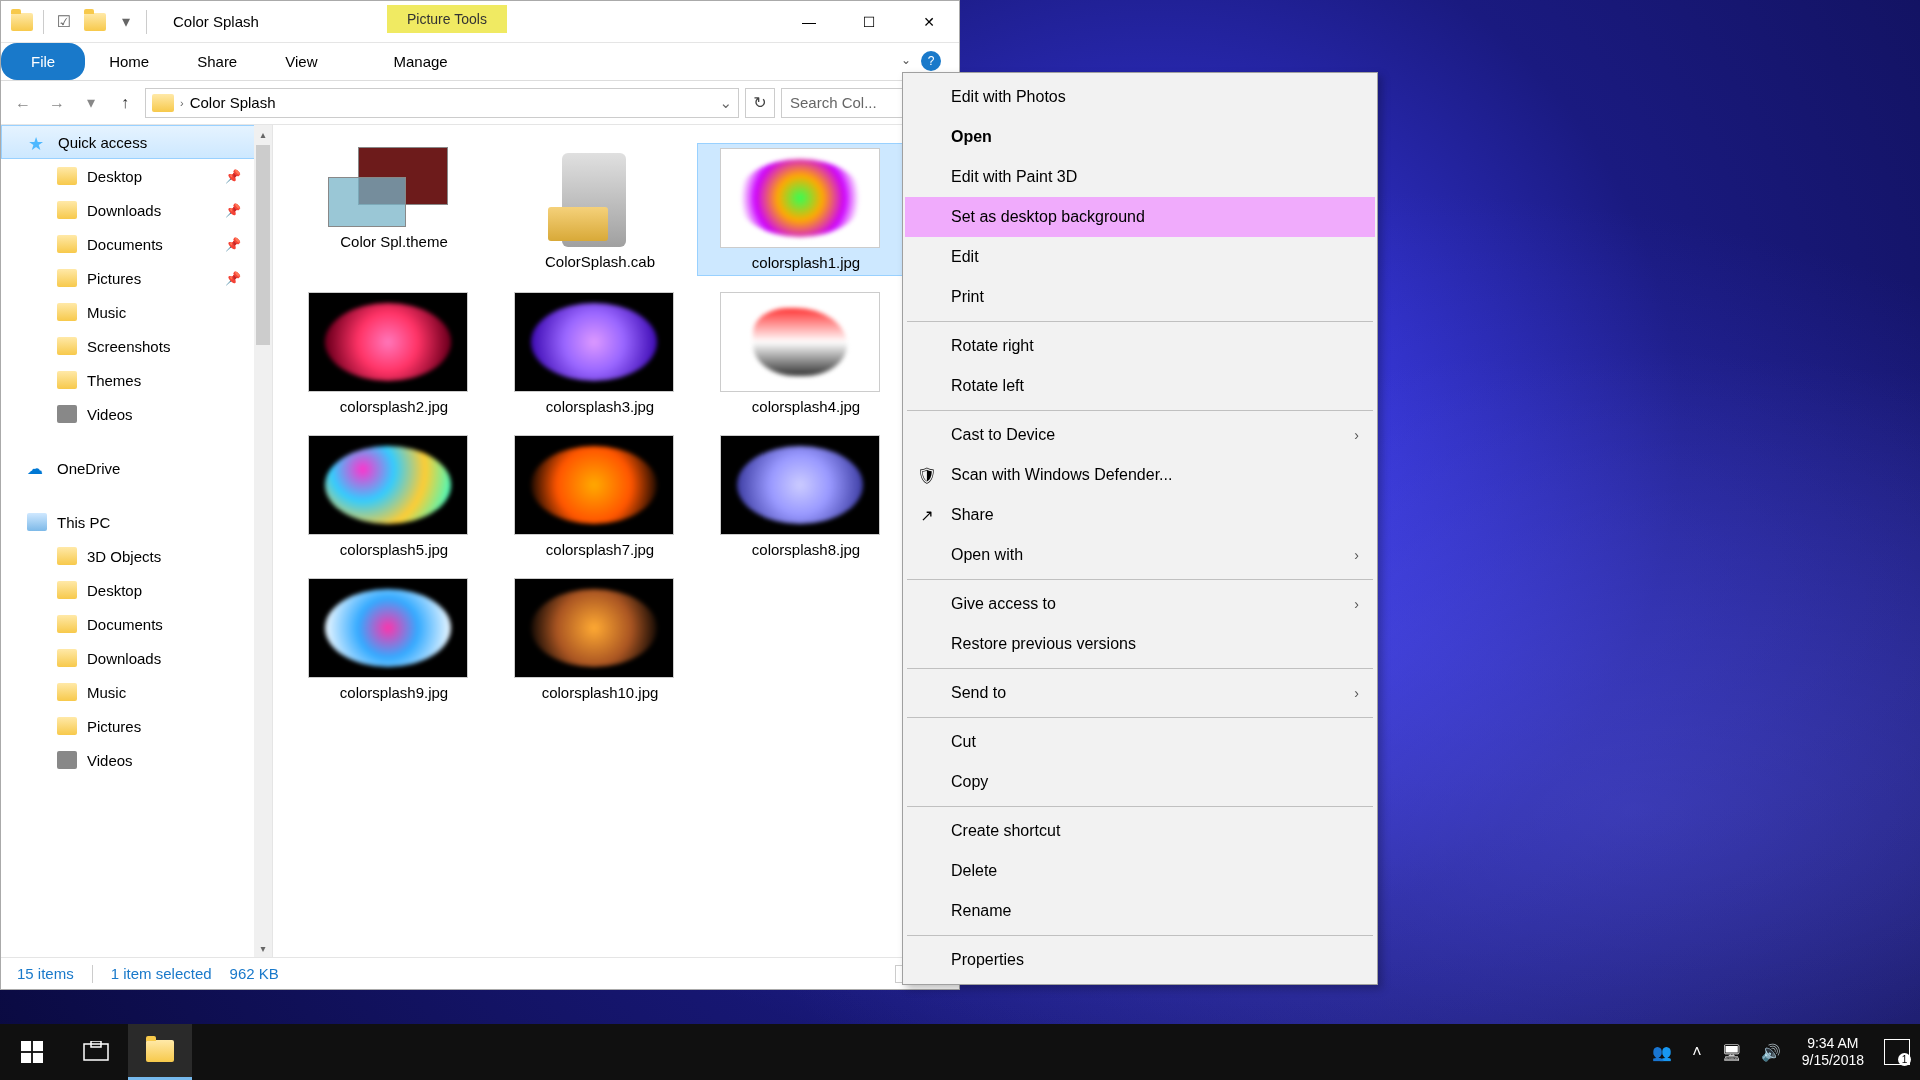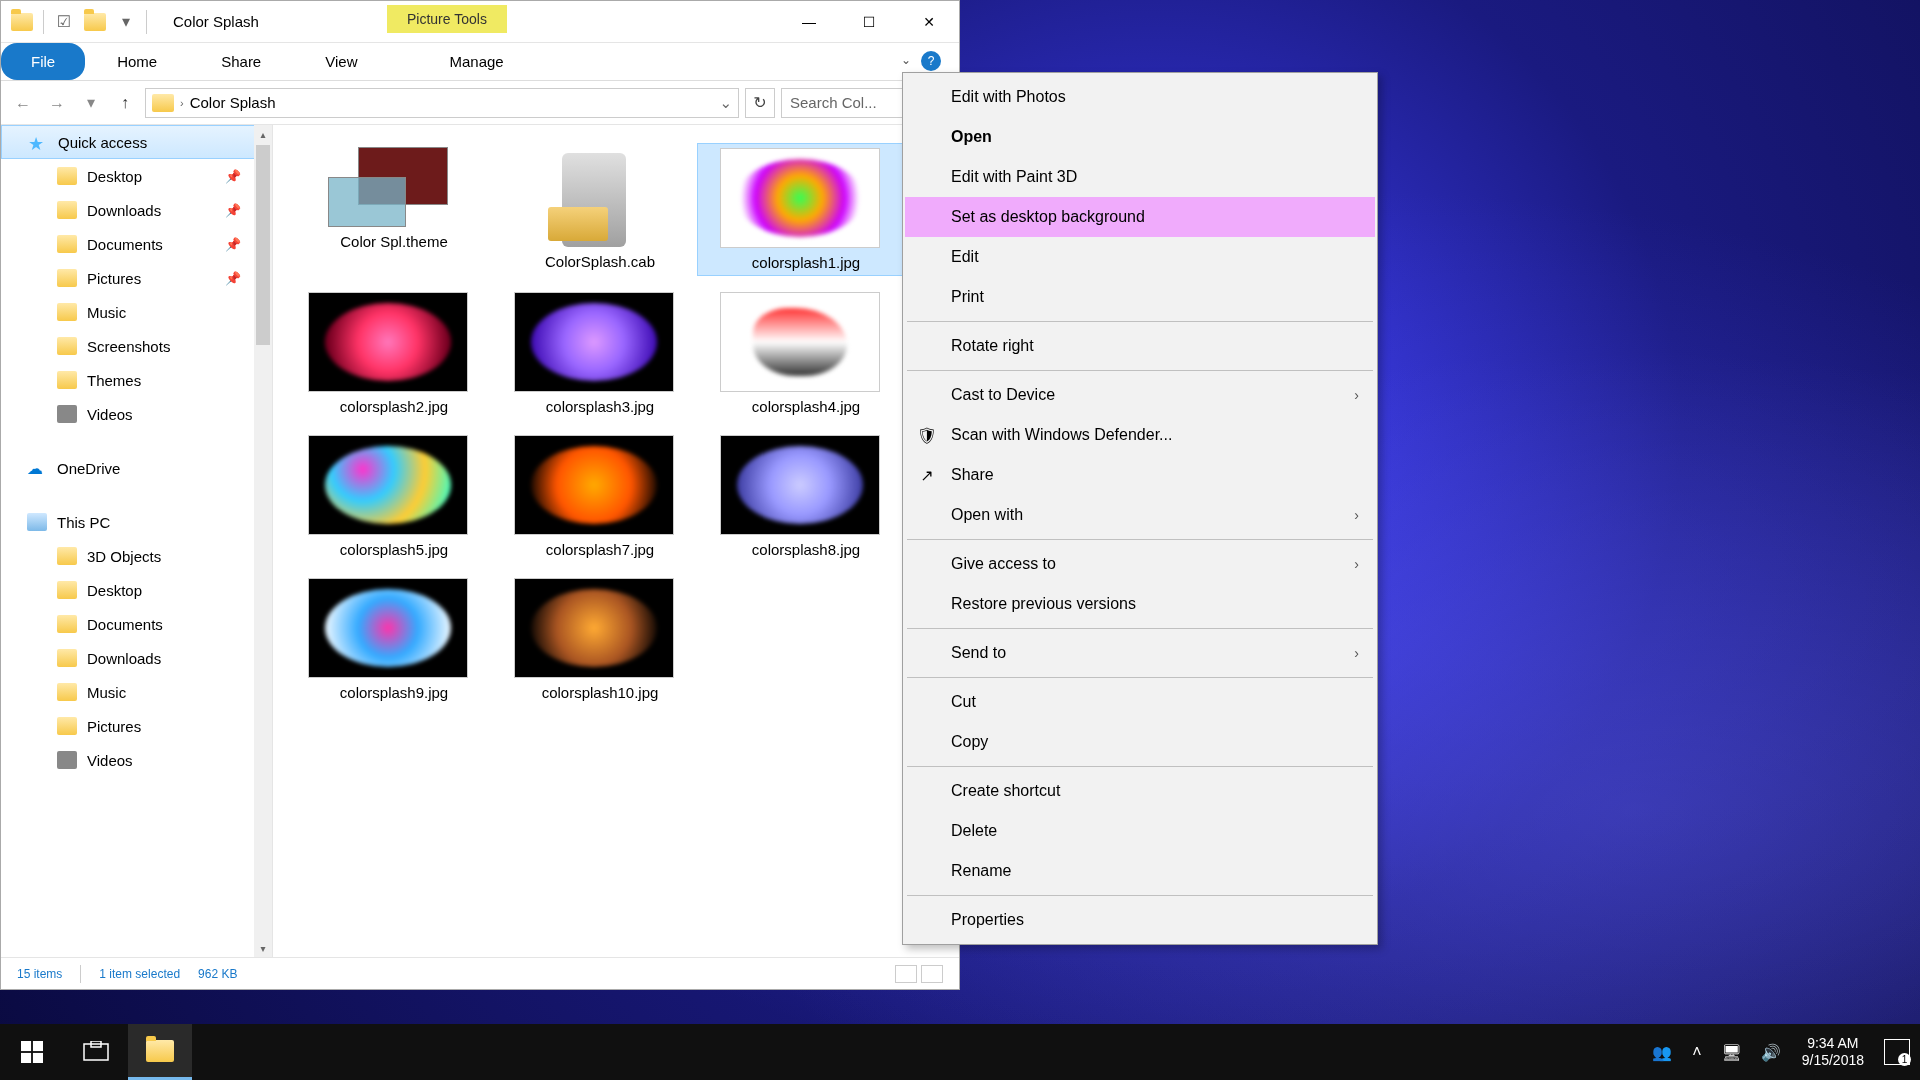--- a/index.html
+++ b/index.html
@@ -14,21 +14,21 @@
 .folder-icon-sm { width:22px; height:18px; background:linear-gradient(#ffe9a8,#f7c94b); border-radius:2px; position:relative; }
 .folder-icon-sm::before { content:""; position:absolute; top:-4px; left:0; width:10px; height:5px; background:#f7c94b; border-radius:2px 2px 0 0; }
 .qat-sep { width:1px; height:24px; background:#ccc; }
 .qat-item { width:20px; height:20px; display:flex; align-items:center; justify-content:center; color:#666; cursor:pointer; }
 .titlebar-title { margin-left:16px; font-size:15px; color:#000; }
 .picture-tools { position:absolute; left:386px; top:4px; background:#f0ea62; padding:6px 20px; font-size:14px; color:#333; }
 .window-controls { margin-left:auto; display:flex; }
 .win-btn { width:60px; height:42px; display:flex; align-items:center; justify-content:center; cursor:pointer; font-size:14px; color:#000; }
 
 .ribbon-tabs { height:38px; display:flex; align-items:stretch; border-bottom:1px solid #ddd; background:#fff; position:relative; }
-.ribbon-tab { padding:0 32px; display:flex; align-items:center; font-size:15px; cursor:pointer; color:#000; }
+.ribbon-tab { padding:0 24px; display:flex; align-items:center; font-size:15px; cursor:pointer; color:#000; }
 .ribbon-tab.file { background:#1979ca; color:#fff; padding:0 30px;border-radius:16px; }
 .help-icon { position:absolute; right:18px; top:8px; width:20px; height:20px; border-radius:50%; background:#1979ca; color:#fff; font-size:12px; display:flex; align-items:center; justify-content:center; }
 .chevron-icon { position:absolute; right:48px; top:10px; color:#555; font-size:12px; }
 
 .addressbar { height:44px; display:flex; align-items:center; padding:0 8px; gap:6px; border-bottom:1px solid #e5e5e5; }
 .nav-btn { width:28px; height:28px; display:flex; align-items:center; justify-content:center; color:#888; cursor:pointer; font-size:16px; }
 .nav-btn.enabled { color:#333; }
 .breadcrumb { flex:1; height:30px; border:1px solid #ccc; display:flex; align-items:center; padding:0 6px; gap:6px; font-size:15px; }
 .bc-folder { width:22px; height:18px; background:linear-gradient(#ffe9a8,#f7c94b); border-radius:2px; }
 .bc-chev { color:#666; font-size:11px; }
@@ -59,21 +59,21 @@
 .thumb { width:160px; height:100px; background:#000; border:1px solid #ccc; display:flex; align-items:center; justify-content:center; overflow:hidden; }
 .thumb.white { background:#fff; }
 .file-label { font-size:15px; text-align:center;margin-left:12px; }
 .theme-thumb { width:120px; height:80px; position:relative; }
 .theme-thumb .back { position:absolute; right:0; top:0; width:90px; height:58px; background:#6d1b1b; border:1px solid #888; }
 .theme-thumb .front { position:absolute; left:0; bottom:0; width:78px; height:50px; background:rgba(120,180,200,.75); border:1px solid #888; }
 .cab-thumb { width:80px; height:100px; position:relative; }
 .cab-body { position:absolute; inset:6px 8px 0 8px; background:linear-gradient(#e0e0e0,#a0a0a0); border-radius:6px; }
 .cab-drawer { position:absolute; left:0; bottom:6px; width:60px; height:34px; background:linear-gradient(#f5d17a,#d8a938); border-radius:3px; transform:translateX(-6px); }
 
-.statusbar { height:32px; border-top:1px solid #e5e5e5; display:flex; align-items:center; padding:0 16px; gap:18px; font-size:12px; color:#1979ca; }
+.statusbar { height:32px; border-top:1px solid #e5e5e5; display:flex; align-items:center; padding:0 16px; gap:18px; font-size:15px; color:#1979ca; }
 .statusbar .sep { width:1px; height:18px; background:#ccc; }
 .view-icons { margin-left:auto; display:flex; gap:4px; }
 .view-icon { width:22px; height:18px; border:1px solid #ccc; }
 
 
 .context-menu { position:absolute; left:902px; top:72px; width:476px; background:#f2f2f2; border:1px solid #a0a0a0; box-shadow:4px 4px 8px rgba(0,0,0,.25); padding:4px 2px; font-size:16px; }
 .ctx-item { height:40px; display:flex; align-items:center; padding-left:46px; cursor:pointer; position:relative; }
 .ctx-item:hover, .ctx-item.hover { background:#f0abfc; }
 .ctx-item.bold { font-weight:600; }
 .ctx-sep { height:1px; background:#c0c0c0; margin:4px 2px; }
@@ -348,20 +348,23 @@
     <div class="ctx-item">
       <span>Edit</span>
     </div>
     <div class="ctx-item">
       <span>Print</span>
     </div>
     <div class="ctx-sep"></div>
     <div class="ctx-item">
       <span>Rotate right</span>
     </div>
+    <div class="ctx-item">
+      <span>Rotate left</span>
+    </div>
     <div class="ctx-sep"></div>
     <div class="ctx-item">
       <span>Cast to Device</span>
       <span class="ctx-arrow">›</span>
     </div>
     <div class="ctx-item">
       <span class="ctx-icon">🛡</span>
       <span>Scan with Windows Defender...</span>
     </div>
     <div class="ctx-item">

